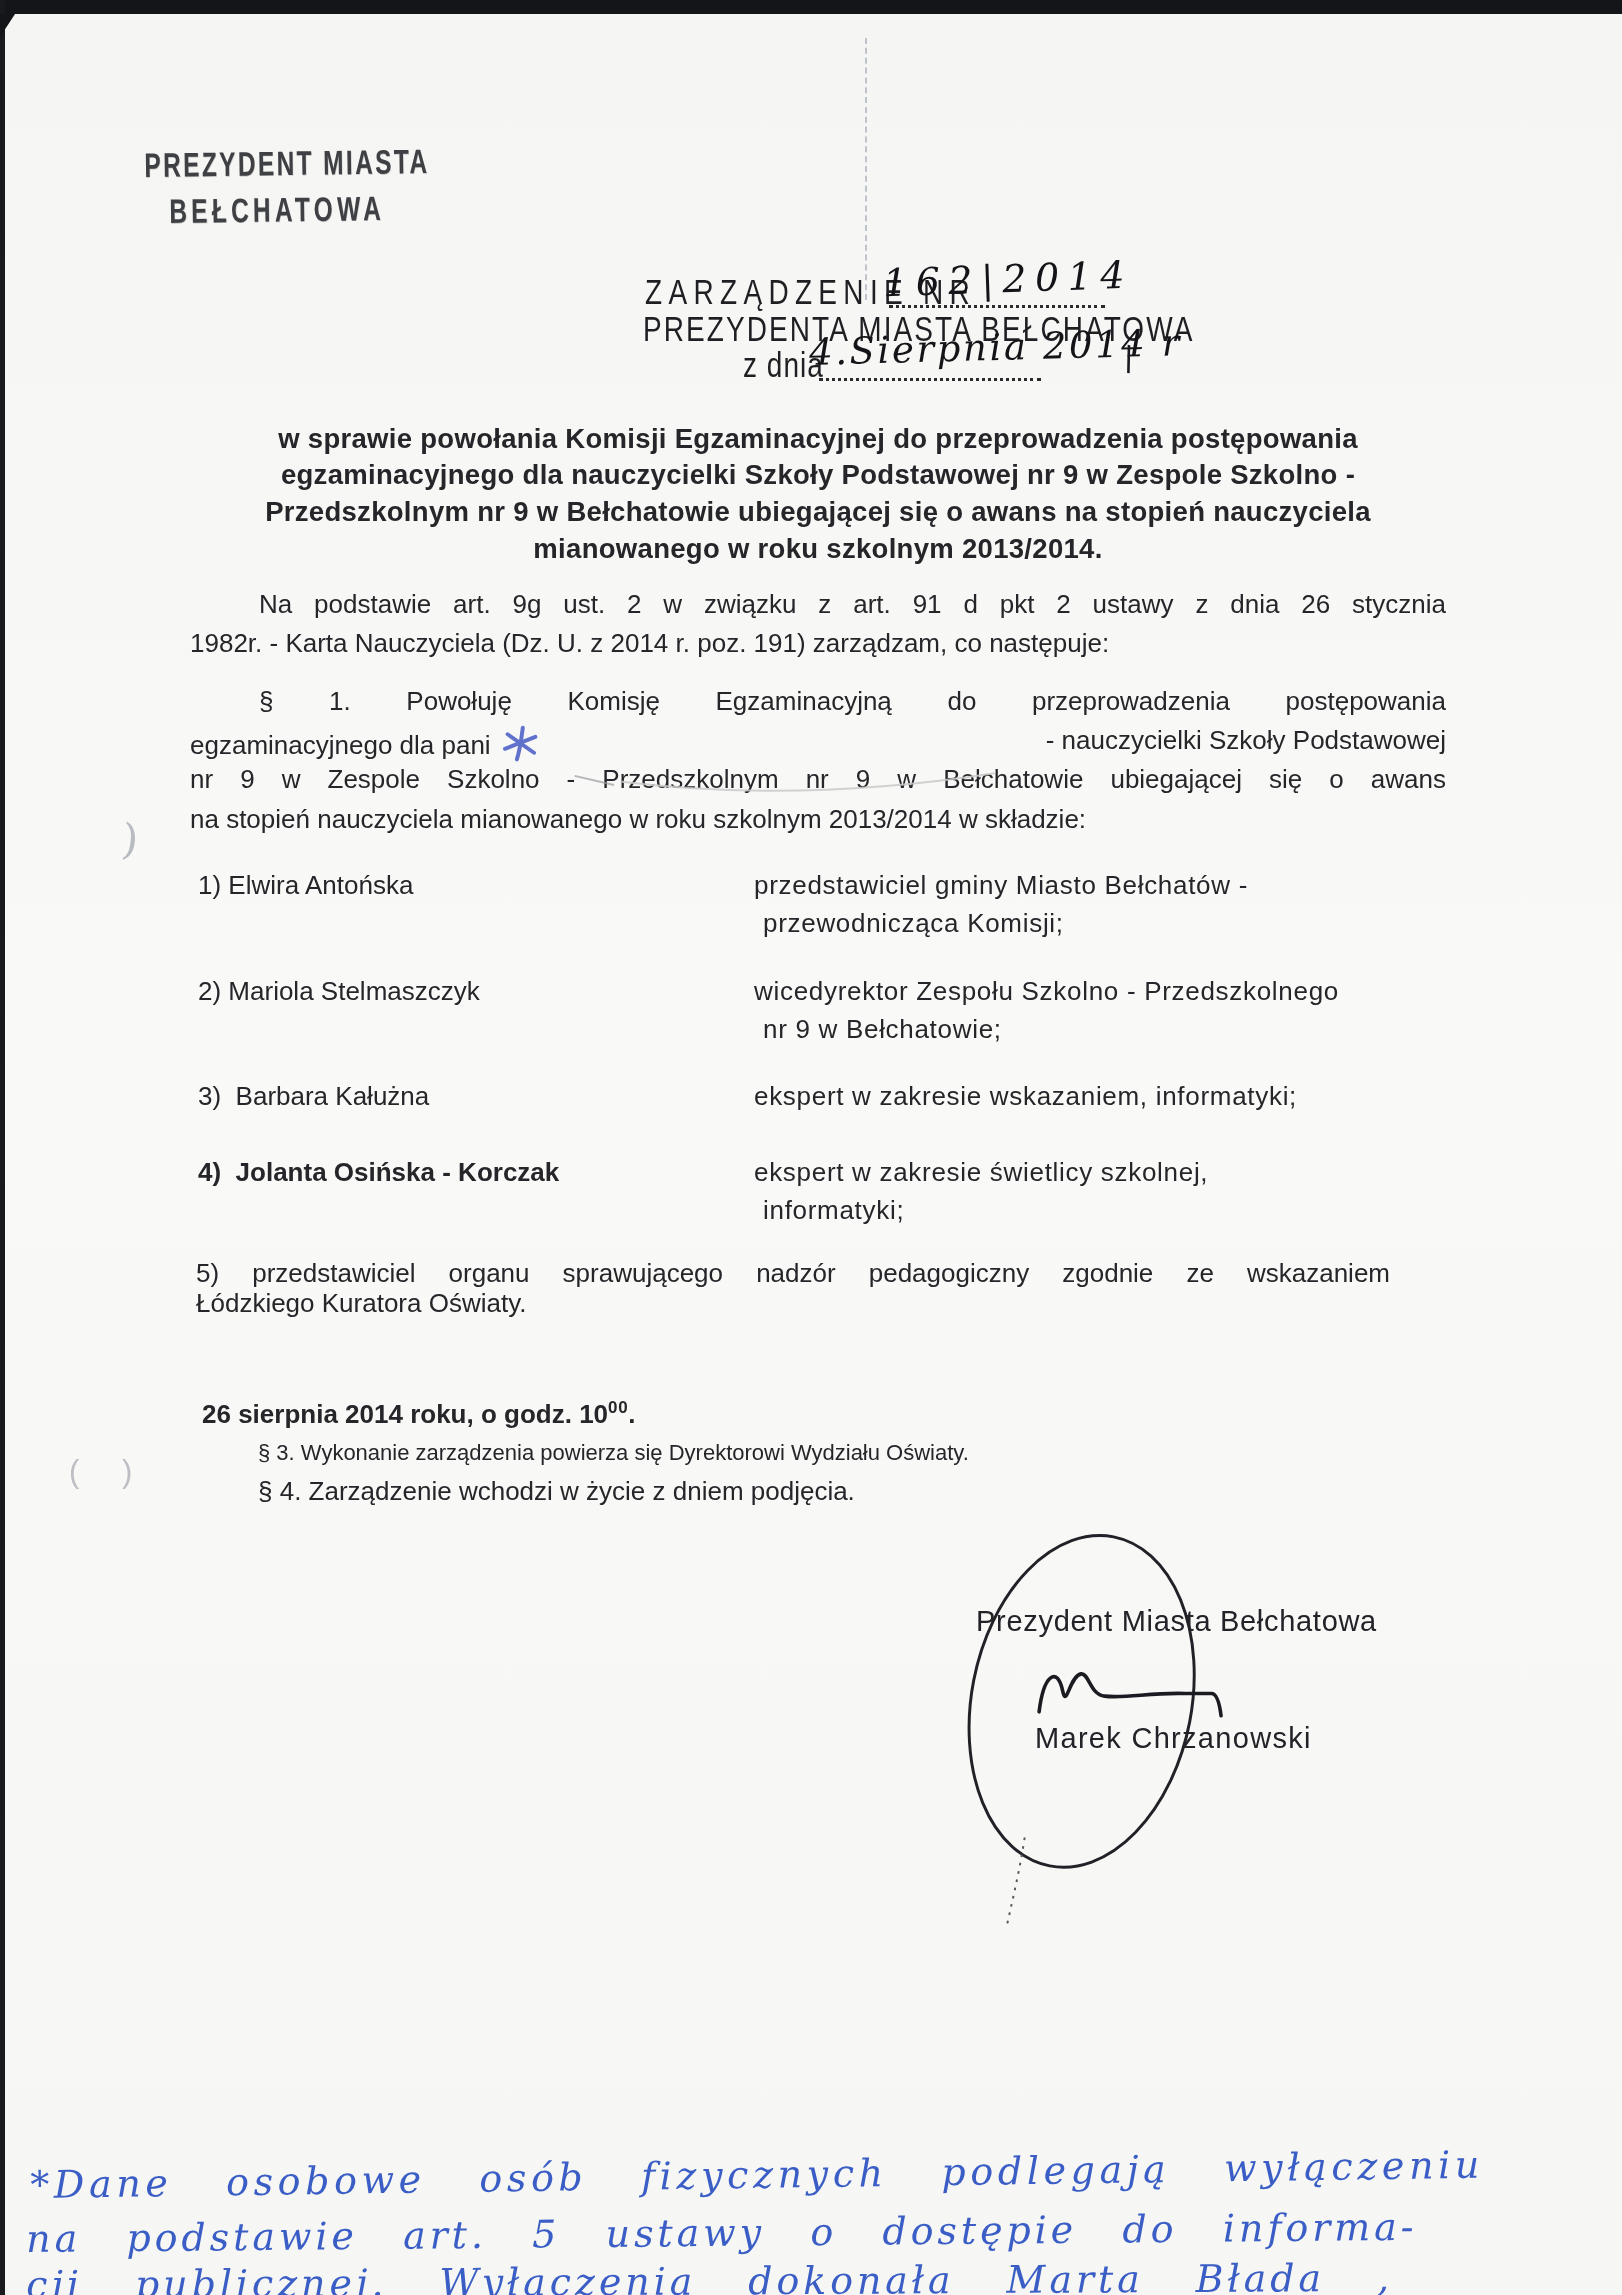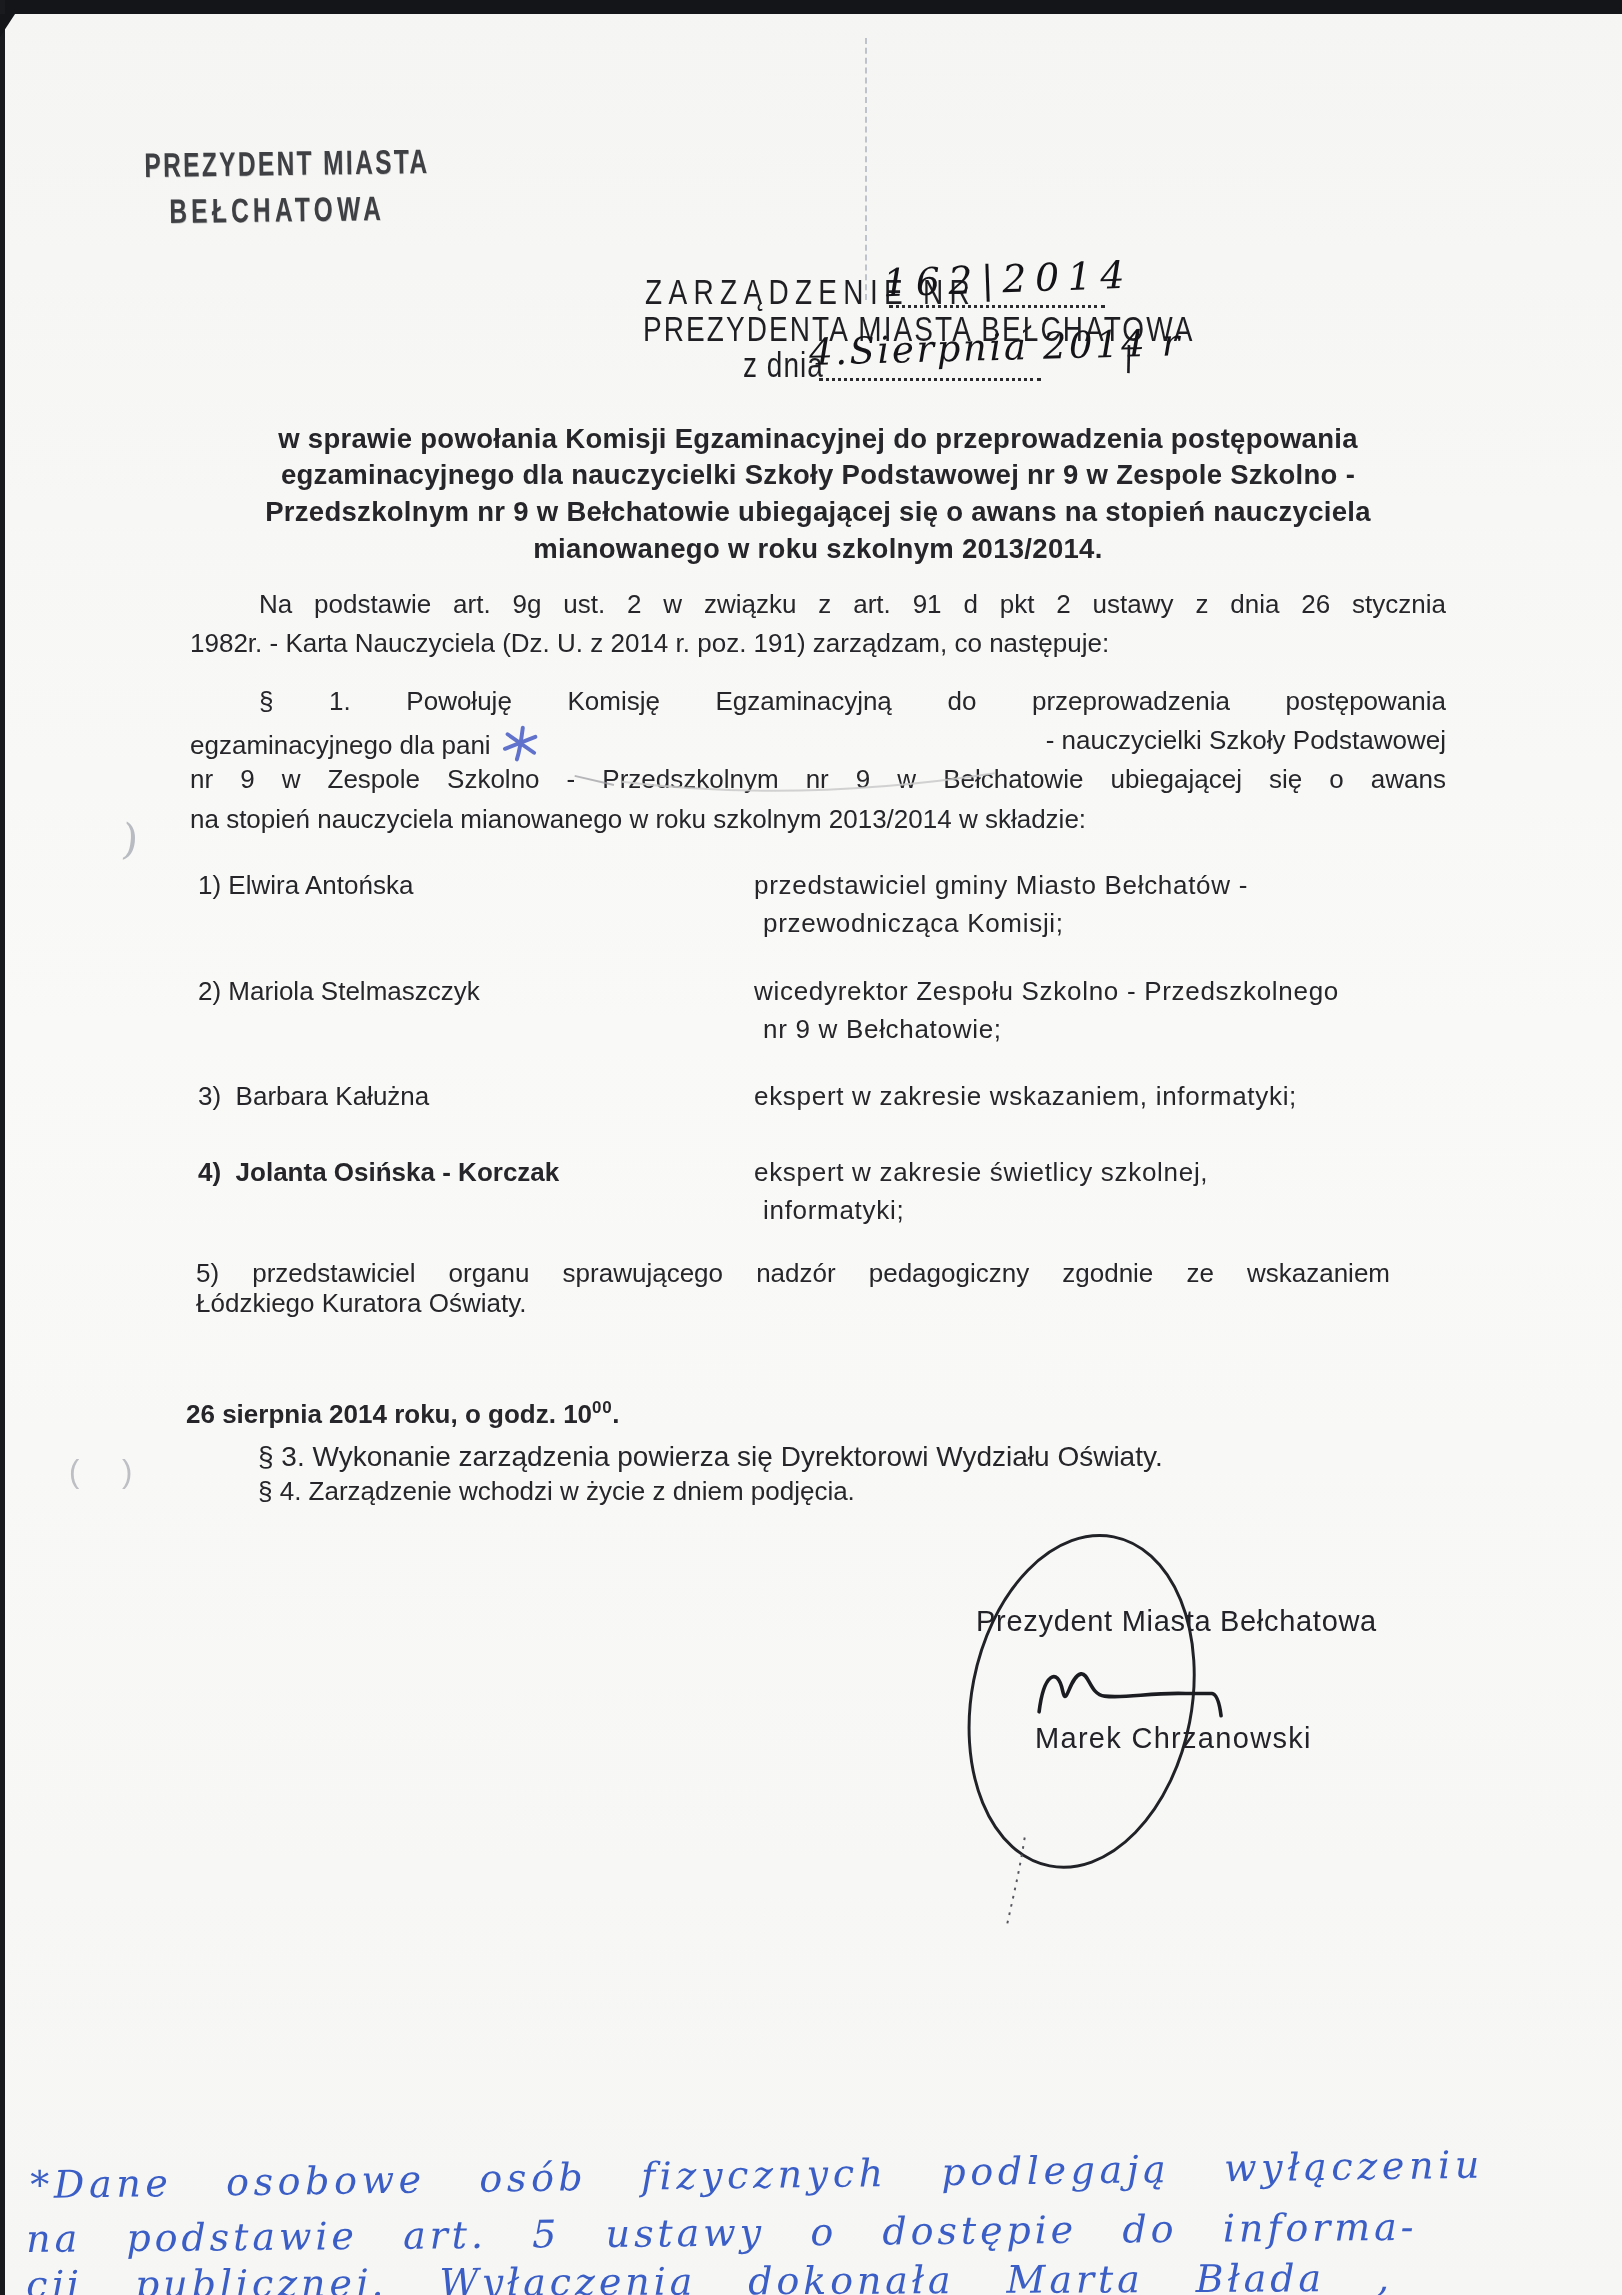--- a/index.html
+++ b/index.html
@@ -126,24 +126,24 @@
 
   <div class="t namecol" style="top:1157px;font-weight:bold;">
     <span>4)</span>&nbsp;&nbsp;<span>Jolanta Osińska - Korczak</span>
   </div>
   <div class="t rolecol" style="top:1157px;">ekspert w zakresie świetlicy szkolnej,</div>
   <div class="t rolecol2" style="top:1195px;">informatyki;</div>
 
   <div class="t" style="left:196px; top:1250px; width:1194px; font-size:26px; white-space:normal; text-align:justify; text-align-last:justify;margin-top:8px;">5) przedstawiciel organu sprawującego nadzór pedagogiczny zgodnie ze wskazaniem</div>
   <div class="t" style="left:196px; top:1288px; font-size:26px;">Łódzkiego Kuratora Oświaty.</div>
 
-  <div class="t bold" style="left:186px; top:1398px; font-size:26px;">
+  <div class="t bold" style="left:202px; top:1398px; font-size:26px;">
     <span>26 sierpnia 2014 roku, o godz. 10</span><sup class="hh">00</sup><span>.</span>
   </div>
-  <div class="t" style="left:258px; top:1440px; font-size:28px;">§  3. Wykonanie zarządzenia powierza się Dyrektorowi Wydziału Oświaty.</div>
+  <div class="t" style="left:258px; top:1440px; font-size:22px;">§  3. Wykonanie zarządzenia powierza się Dyrektorowi Wydziału Oświaty.</div>
   <div class="t" style="left:258px; top:1476px; font-size:26px;">§  4.  Zarządzenie wchodzi w życie z dniem podjęcia.</div>
 
   <svg class="sigsvg" width="393" height="432" viewBox="0 0 600 660" fill="none">
     <g transform="rotate(11 233 300)">
       <ellipse cx="233" cy="300" rx="168" ry="256" stroke="#212228" stroke-width="4.5" fill="none"></ellipse>
     </g>
     <path d="M168,316 C175,258 196,246 204,284 C210,312 214,262 232,258 C244,256 246,290 268,292 C300,296 340,286 392,288 L432,288 C440,289 444,306 446,322" stroke="#1b1c22" stroke-width="5.5" stroke-linecap="round" fill="none"></path>
     <path d="M146,508 C138,560 128,600 118,646" stroke="#55565e" stroke-width="3" stroke-dasharray="4 9" fill="none"></path>
   </svg>
   <div class="t sigtitle">Prezydent Miasta Bełchatowa</div>

